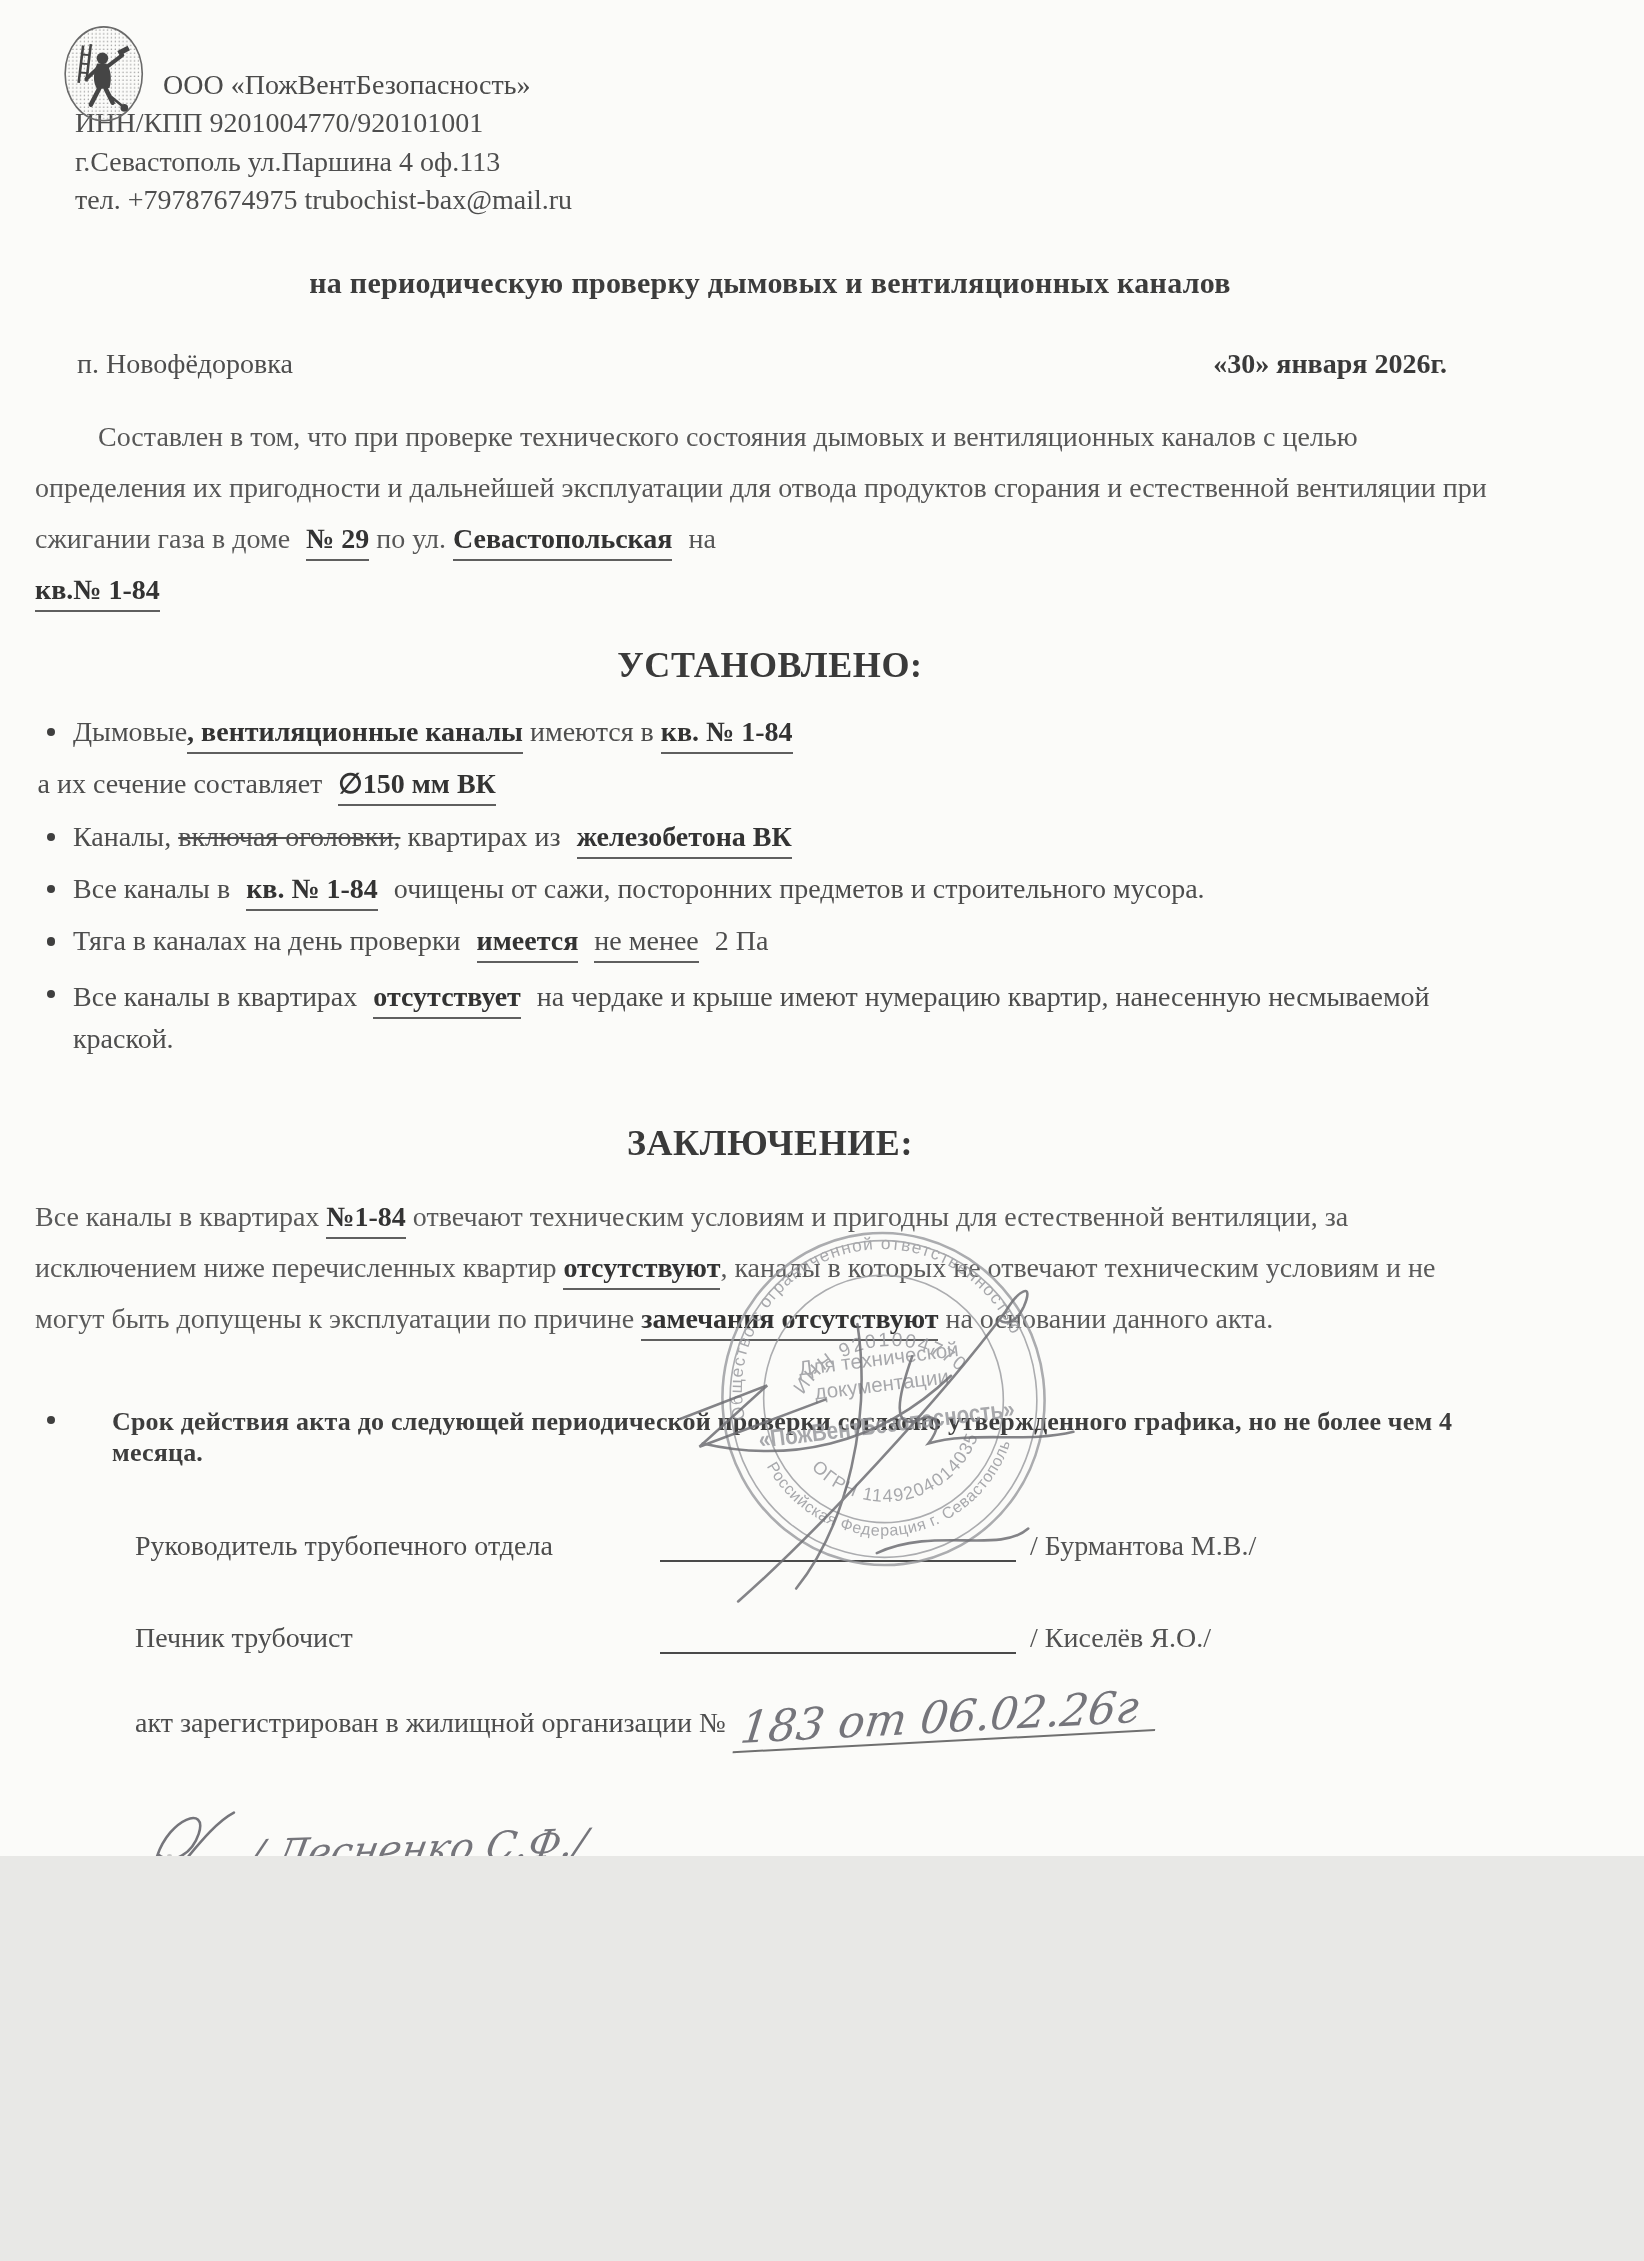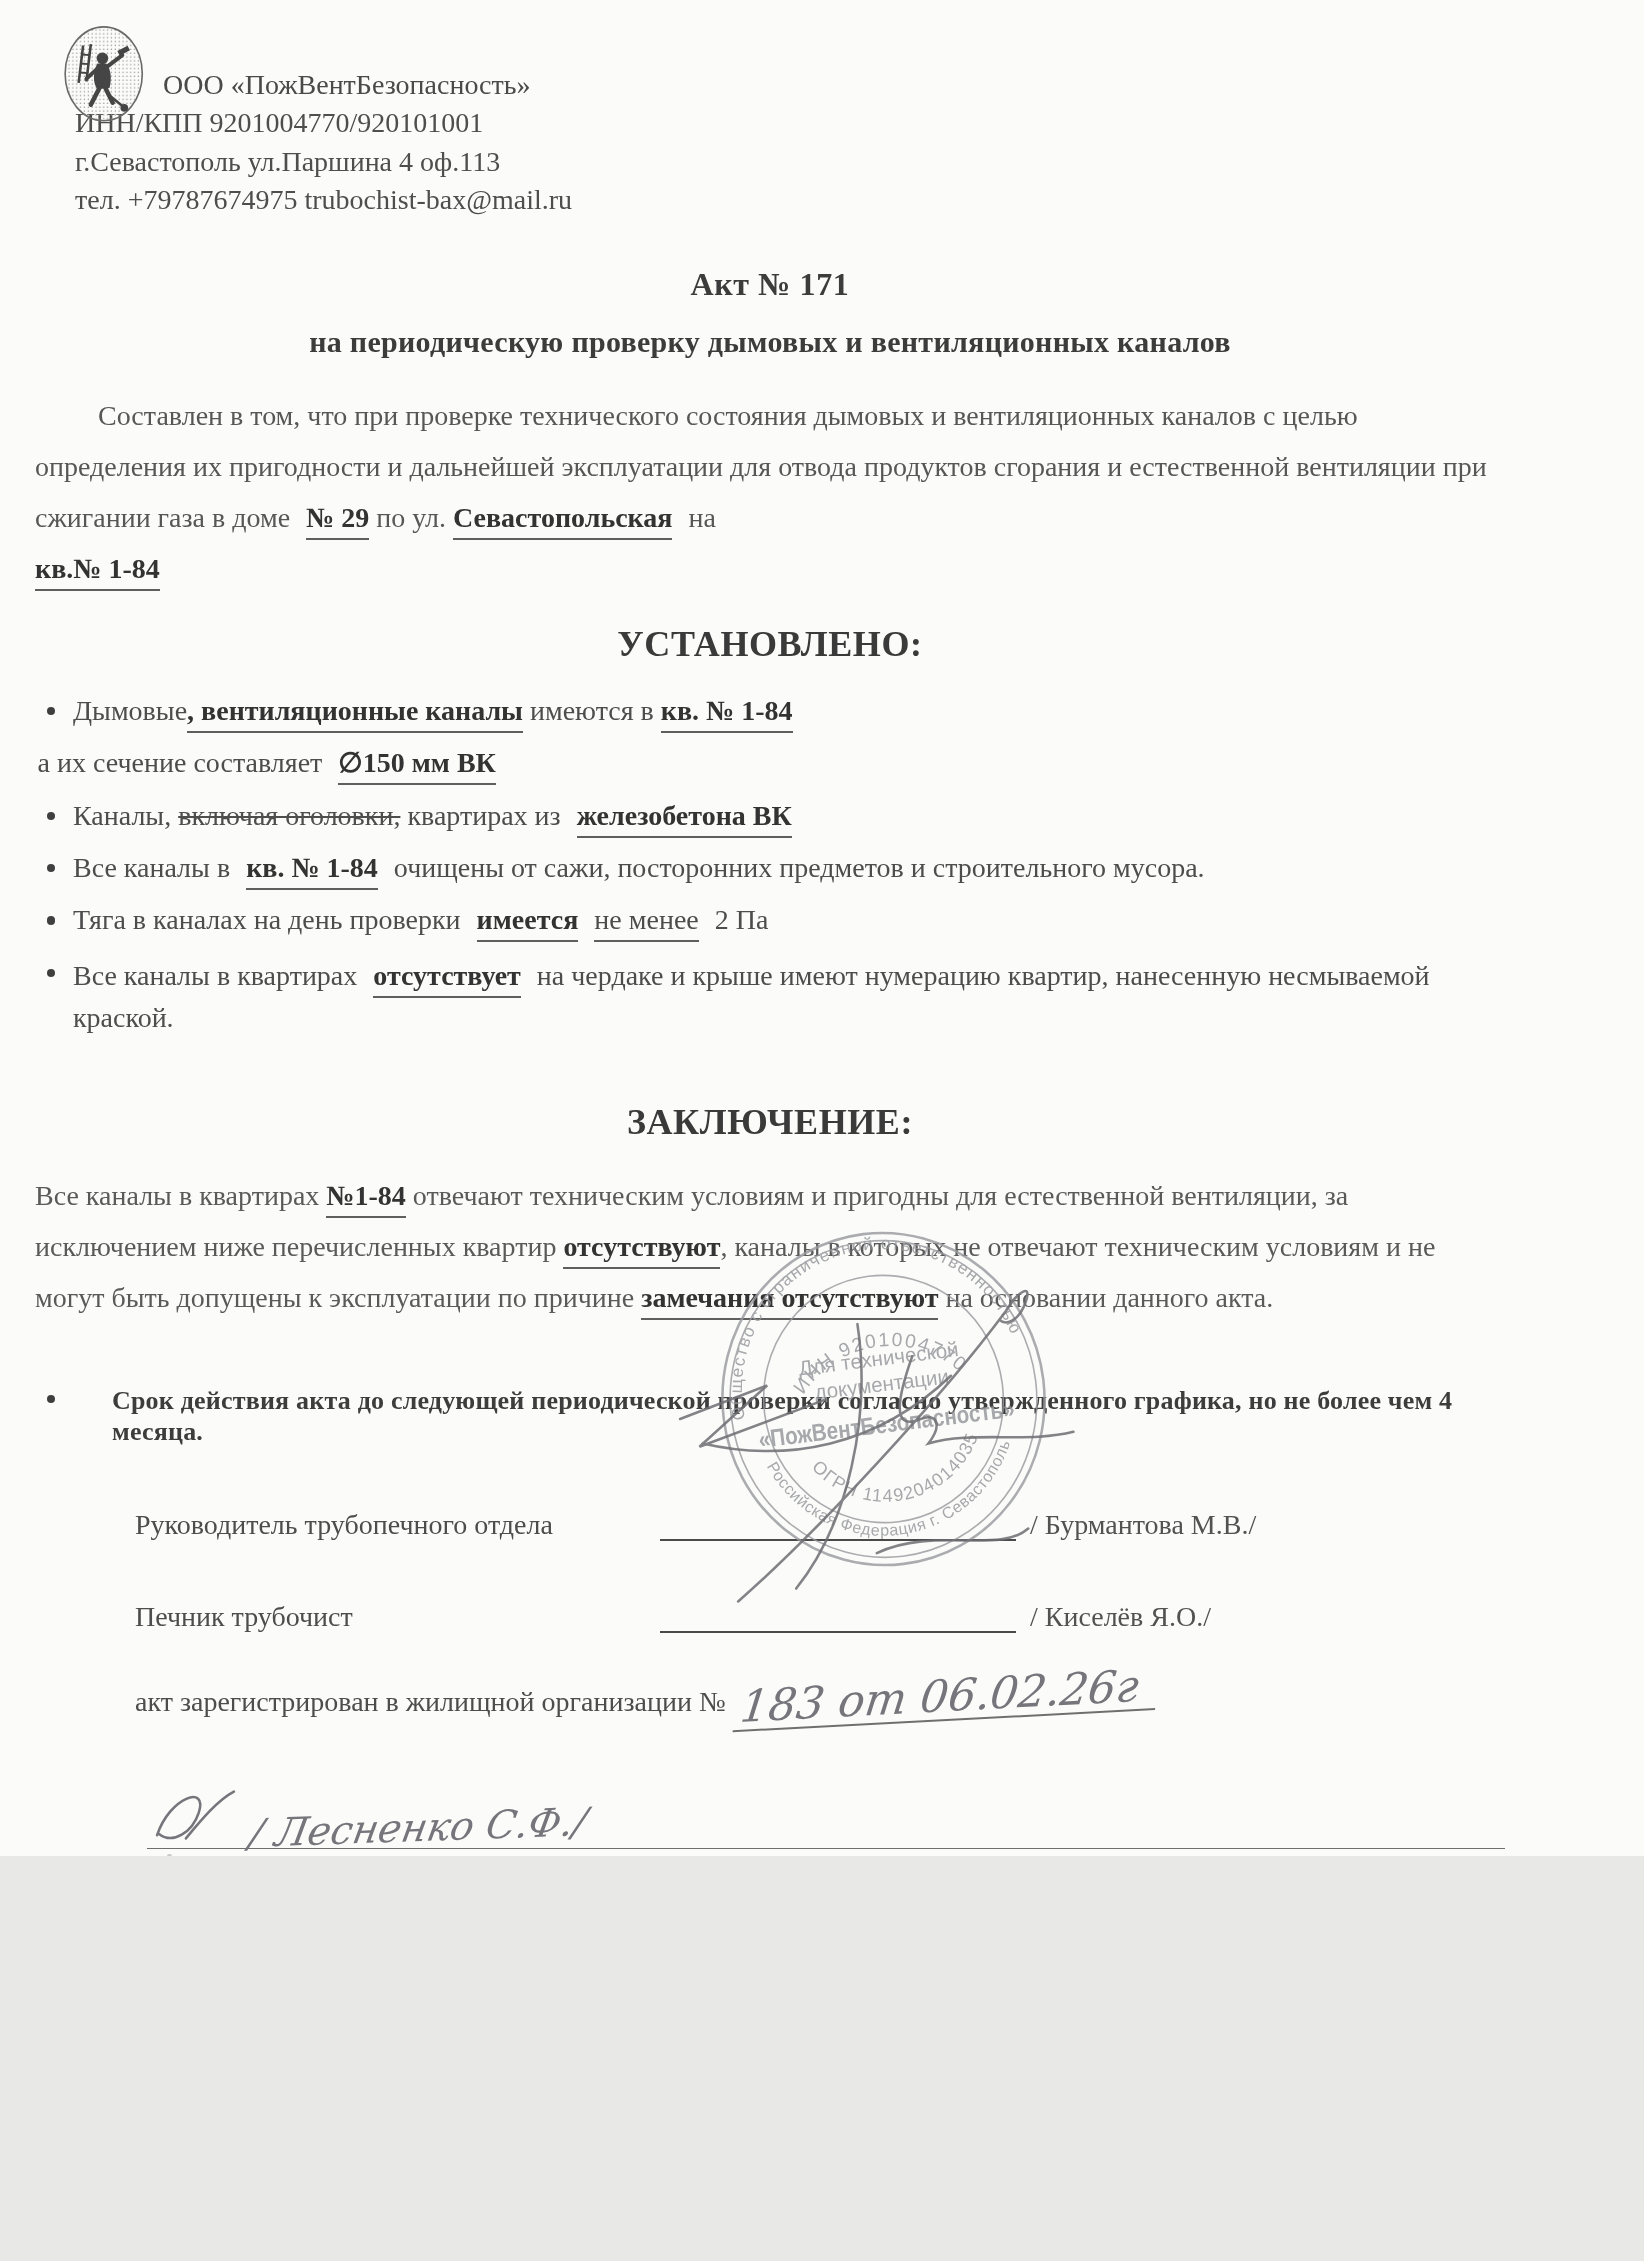--- a/index.html
+++ b/index.html
@@ -108,24 +108,27 @@
           </g>
         </svg>
       </div>
       <div class="company">ООО «ПожВентБезопасность»</div>
       <div class="hline">ИНН/КПП 9201004770/920101001</div>
       <div class="hline">г.Севастополь ул.Паршина 4 оф.113</div>
       <div class="hline">тел. +79787674975 trubochist-bax@mail.ru</div>
     </div>
 
     <div class="title-block">
-      <div class="act-no">Акт № 171</div>
       <div class="act-sub">на периодическую проверку дымовых и вентиляционных каналов</div>
     </div>
 
+    <div class="meta-row">
+      <span class="meta-place">п. Новофёдоровка</span>
+      <span class="meta-date">«30» января 2026г.</span>
+    </div>
 
     <p class="intro"><span>Составлен в том, что при проверке технического состояния дымовых и вентиляционных каналов с целью определения их пригодности и дальнейшей эксплуатации для отвода продуктов сгорания и естественной вентиляции при сжигании газа в доме</span>
       <span class="b ul gap">№ 29</span>
       <span>по ул.</span>
       <span class="b ul">Севастопольская</span>
       <span class="gap">на</span><br>
       <span class="b ul" style="text-indent:0">кв.№ 1-84</span>
     </p>
 
     <div class="sec-head">УСТАНОВЛЕНО:</div>

